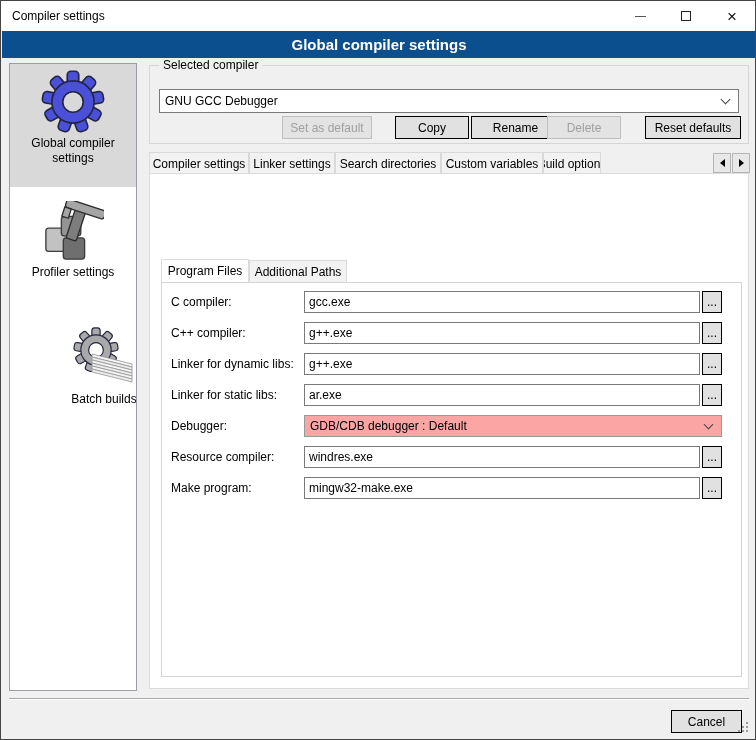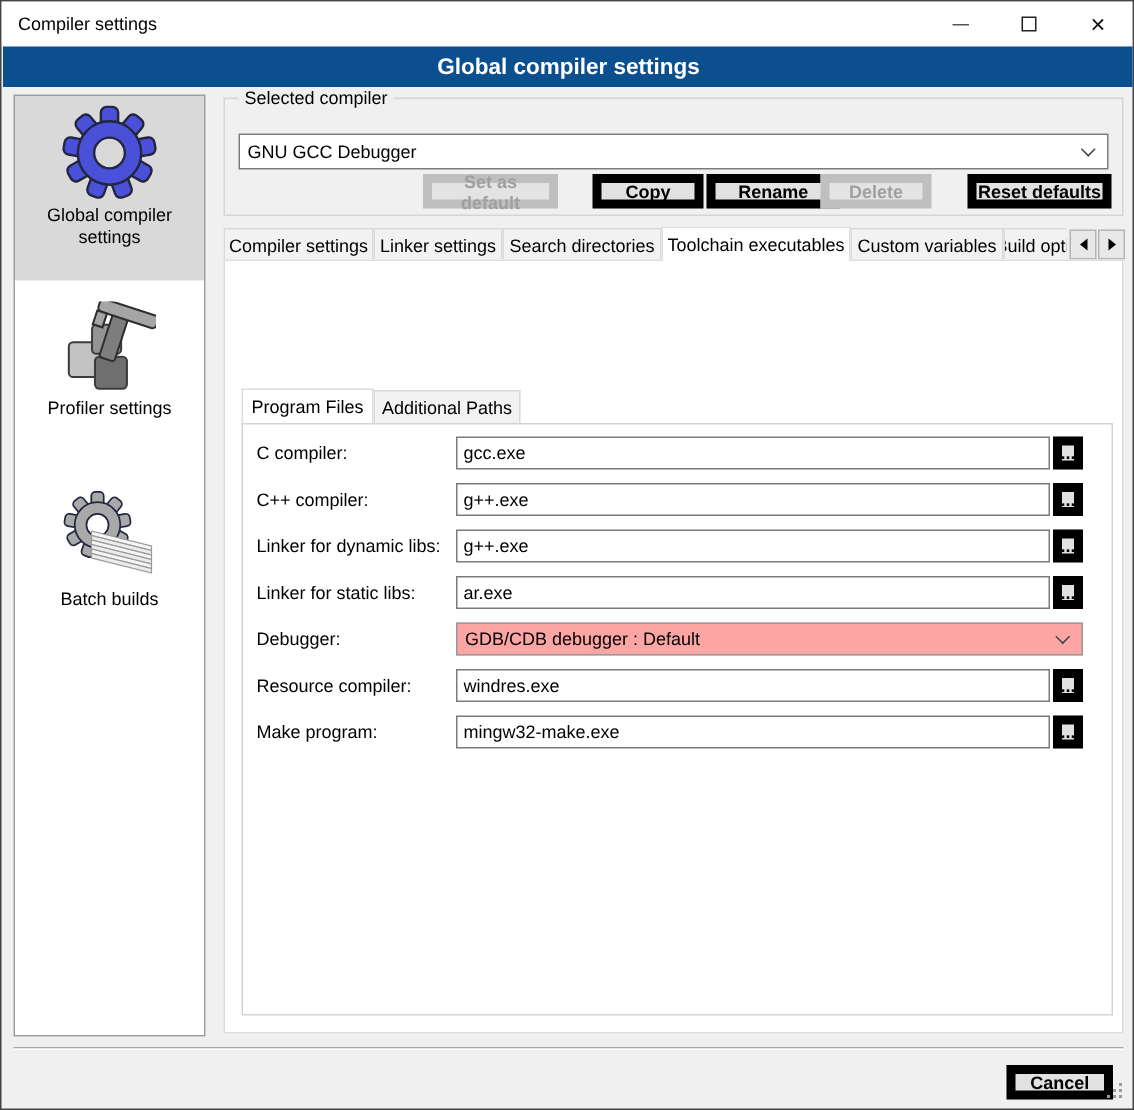--- a/index.html
+++ b/index.html
@@ -29,34 +29,34 @@
 
   
   .sidebar { position:absolute; left:8px; top:62px; width:128px; height:628px;
              background:#fff; border:1px solid #9a9fa5; overflow:hidden; }
   .side-item { position:absolute; left:0; width:126px; text-align:center; cursor:default; }
   .side-item.sel { background:#d9d9d9; }
   .side-item .icon { display:block; margin:6px auto 2px auto; }
   .side-label { font-size:12px; line-height:15px; padding:0 6px; }
   .item1 { top:0; height:123px; }
   .item2 { top:131px; height:100px; }
-  .item3 { top:256px; height:97px; }
+  .item3 { top:256px; height:97px;margin-left:31px; }
 
   
   .group { position:absolute; border:1px solid #d5d5d5; }
   .group-label { position:absolute; top:-8px; left:9px; background:#f0f0f0; padding:0 4px; font-size:12px; }
   .group1 { left:148px; top:64px; width:600px; height:79px; }
 
   .combo { position:absolute; background:#fff; border:1px solid #7a7a7a; display:flex; align-items:center; padding:0 24px 0 5px; }
   .combo-main { left:158px; top:88px; width:580px; height:24px; }
   .chev { position:absolute; right:9px; top:50%; width:7px; height:7px; margin-top:-5px;
           border-right:1.4px solid #444; border-bottom:1.4px solid #444; transform:rotate(45deg); }
 
-  .btn { position:absolute; height:23px; background:#e1e1e1; border:6px solid #000000;
-         font-size:12px; display:flex; align-items:center; justify-content:center; padding:0;font-weight:bold; }
+  .btn { position:absolute; height:23px; background:#e1e1e1; border:1px solid #000000;
+         font-size:12px; display:flex; align-items:center; justify-content:center; padding:0; }
   .btn.disabled { color:#9f9f9f; border-color:#bfbfbf; background:#e3e3e3; }
   .b-setdef  { left:281px; top:115px; width:90px; }
   .b-copy    { left:394px; top:115px; width:74px; }
   .b-rename  { left:470px; top:115px; width:89px; }
   .b-delete  { left:546px; top:115px; width:74px; }
   .b-reset   { left:644px; top:115px; width:96px; }
 
   
   .tabstrip { position:absolute; left:148px; top:150px; width:562px; height:23px;
               display:flex; overflow:hidden; }
@@ -203,21 +203,20 @@
   <button class="btn b-setdef disabled">Set as default</button>
   <button class="btn b-copy">Copy</button>
   <button class="btn b-rename">Rename</button>
   <button class="btn b-delete disabled">Delete</button>
   <button class="btn b-reset">Reset defaults</button>
 
   <div class="tabstrip">
     <div class="tab t0">Compiler settings</div>
     <div class="tab t1">Linker settings</div>
     <div class="tab t2">Search directories</div>
-    <div class="tab t3 active">Toolchain executables</div>
     <div class="tab t4">Custom variables</div>
     <div class="tab t5">Build options</div>
   </div>
   <div class="tab-arrow ta-left">
       <span class="tri-l"></span>
     </div>
   <div class="tab-arrow ta-right">
       <span class="tri-r"></span>
     </div>
 

